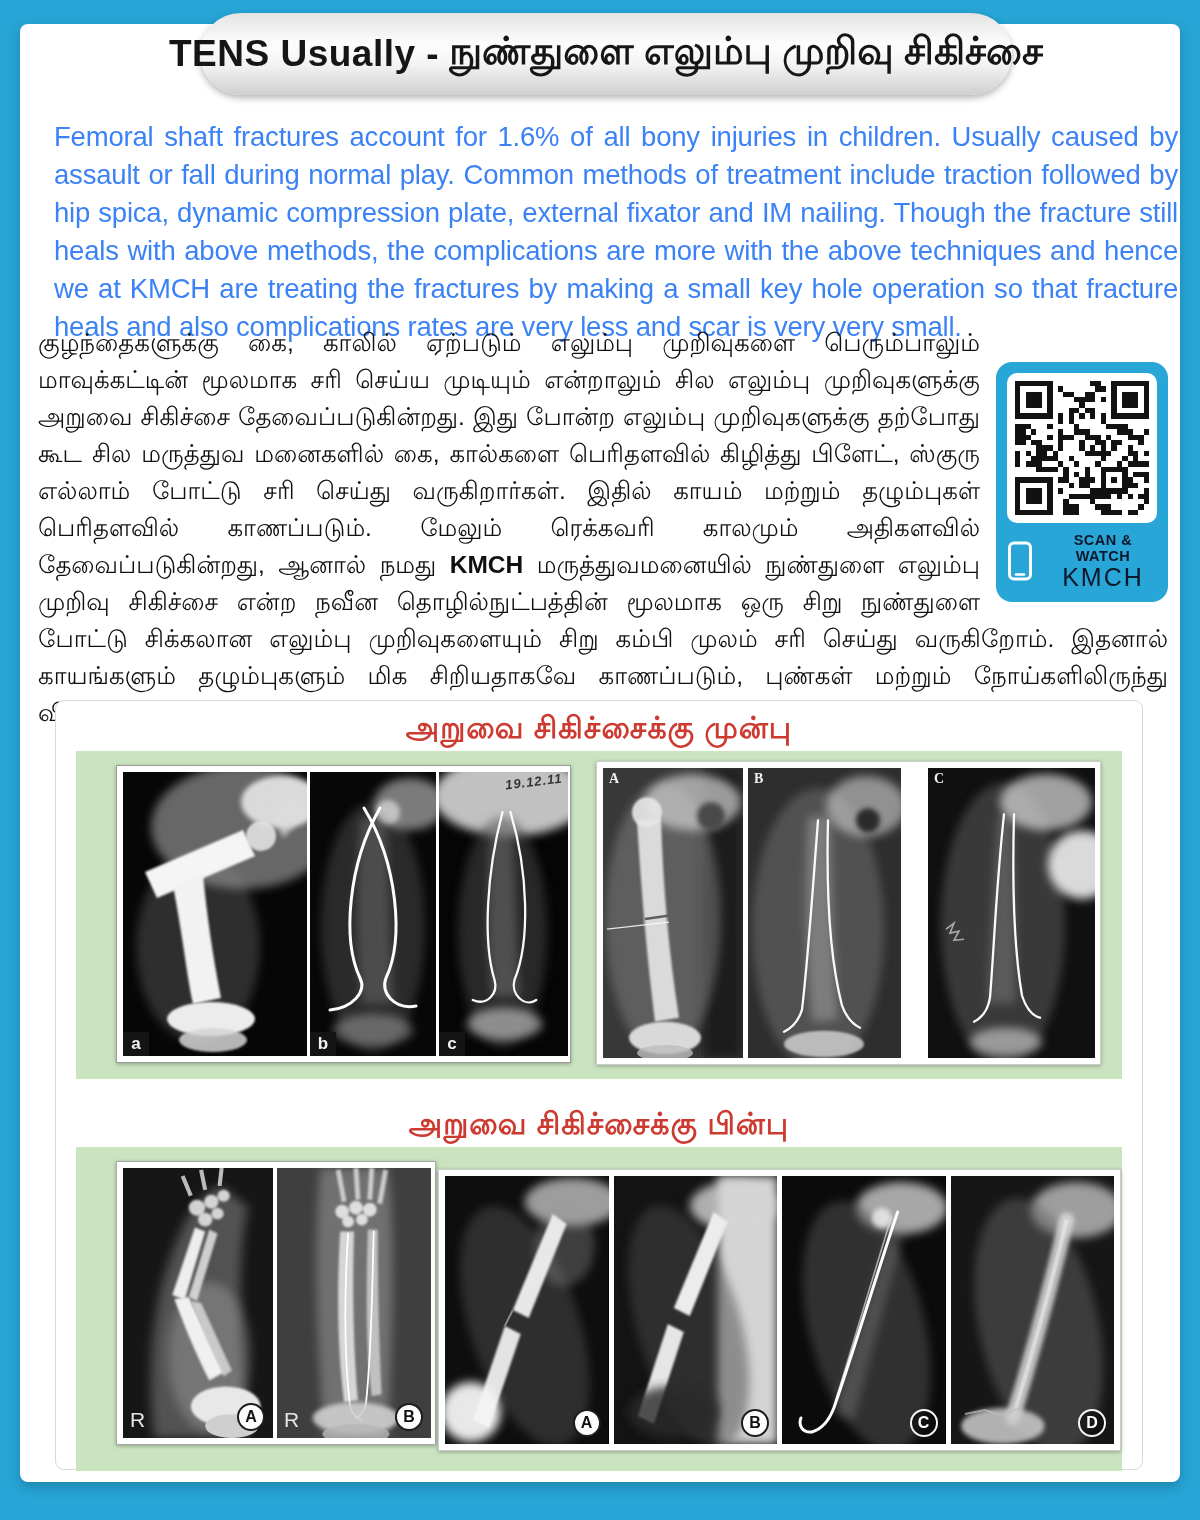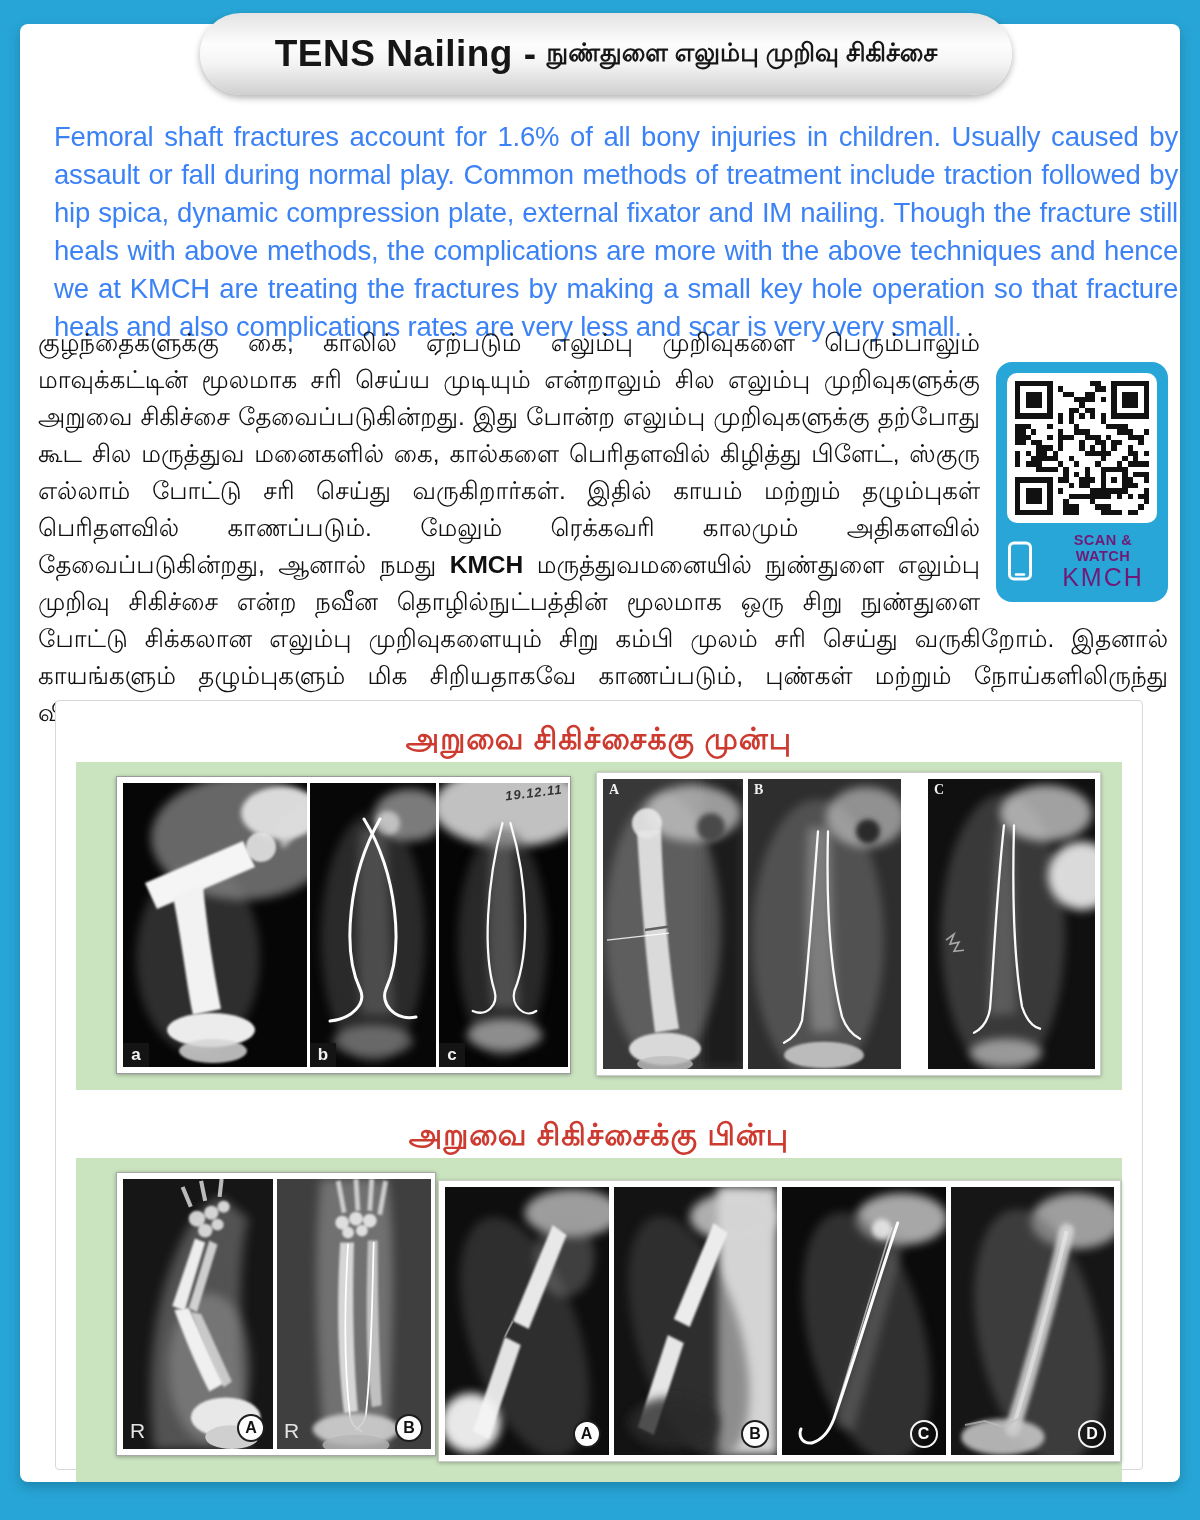--- a/index.html
+++ b/index.html
@@ -17,51 +17,51 @@
   
   .pill{
     position:absolute;left:180px;top:-11px;width:812px;height:82px;
     border-radius:42px;
     background:linear-gradient(180deg,#e3e3e3 0%,#fdfdfd 38%,#f4f4f4 62%,#cfcfcf 100%);
     box-shadow:0 3px 7px rgba(0,0,0,.3);
     display:flex;align-items:center;justify-content:center;
     white-space:nowrap;z-index:5;
   }
   .pill .t-en{font-size:37px;font-weight:bold;color:#161616;letter-spacing:.5px;}
-  .pill .t-ta{font-size:25px;font-weight:bold;color:#161616;margin-left:10px;}
+  .pill .t-ta{font-size:38px;font-weight:bold;color:#161616;margin-left:10px;}
   
   .intro{
     position:absolute;left:18px;top:78px;width:1124px;margin:16px;
     font-size:27.5px;line-height:38px;color:#3b82f6;
     text-align:justify;letter-spacing:-0.2px;
   }
   
   .tamil-wrap{position:absolute;left:18px;top:300px;width:1130px;}
   .qr-card{
     float:right;width:172px;margin:38px 0 10px 16px;
     background:#29a6d8;border-radius:16px;padding:11px 11px 12px 11px;
     box-sizing:border-box;
   }
   .qr-white{
     width:150px;height:150px;background:#fff;border-radius:10px;
     display:flex;align-items:center;justify-content:center;box-sizing:border-box;
   }
-  .qr-caption{display:flex;align-items:center;margin-top:9px;gap:16px;color:#701a75;}
+  .qr-caption{display:flex;align-items:center;margin-top:9px;gap:16px;color:#0f172a;}
   .qr-caption .lines{flex:1;text-align:center;}
   .qr-line1{font-size:14.5px;font-weight:bold;letter-spacing:.5px;}
   .qr-line2{font-size:25px;letter-spacing:2px;line-height:26px;}
   .tamil{
     margin:0;font-size:24.5px;line-height:37px;color:#101010;text-align:justify;
   }
   .tamil b{font-family:Liberation Sans, sans-serif;}
   
   .figure-box{
     position:absolute;left:35px;top:676px;width:1088px;height:770px;
-    background:#fff;border:1px solid #d8d8d8;border-radius:4px;
-    box-sizing:border-box;padding-top:13px;
+    background:#fff;border:1px solid #d8d8d8;border-radius:9px;
+    box-sizing:border-box;padding-top:2px;
   }
   .sec-heading{
     margin:8px 0 6px 0;text-align:center;
     font-size:30px;line-height:34px;font-weight:bold;color:#cd3a30;
     letter-spacing:1px;
   }
   .sec-heading.second{margin-top:28px;}
   .green-panel{
     position:relative;margin:0 auto;width:1046px;height:328px;
     background:#cbe4c0;
@@ -124,21 +124,21 @@
       </filter>
     <filter id="fS" x="-60%" y="-60%" width="220%" height="220%">
         <feGaussianBlur stdDeviation="1"></feGaussianBlur>
       </filter>
   </defs>
 </svg>
 
 <div class="page">
 
   <div class="pill">
-    <span class="t-en">TENS Nailing -</span>
+    <span class="t-en">TENS Usually -</span>
     <span class="t-ta">நுண்துளை எலும்பு முறிவு சிகிச்சை</span>
   </div>
 
   <p class="intro">Femoral shaft fractures account for 1.6% of all bony injuries in children. Usually caused by assault or fall during normal play. Common methods of treatment include traction followed by hip spica, dynamic compression plate, external fixator and IM nailing. Though the fracture still heals with above methods, the complications are more with the above techniques and hence we at KMCH are treating the fractures by making a small key hole operation so that fracture heals and also complications rates are very less and scar is very very small.</p>
 
   <div class="tamil-wrap">
     <div class="qr-card">
       <div class="qr-white">
         <svg id="qr-svg" viewBox="0 0 25 25" width="134" height="134" shape-rendering="crispEdges">
             <g fill="#111111">

